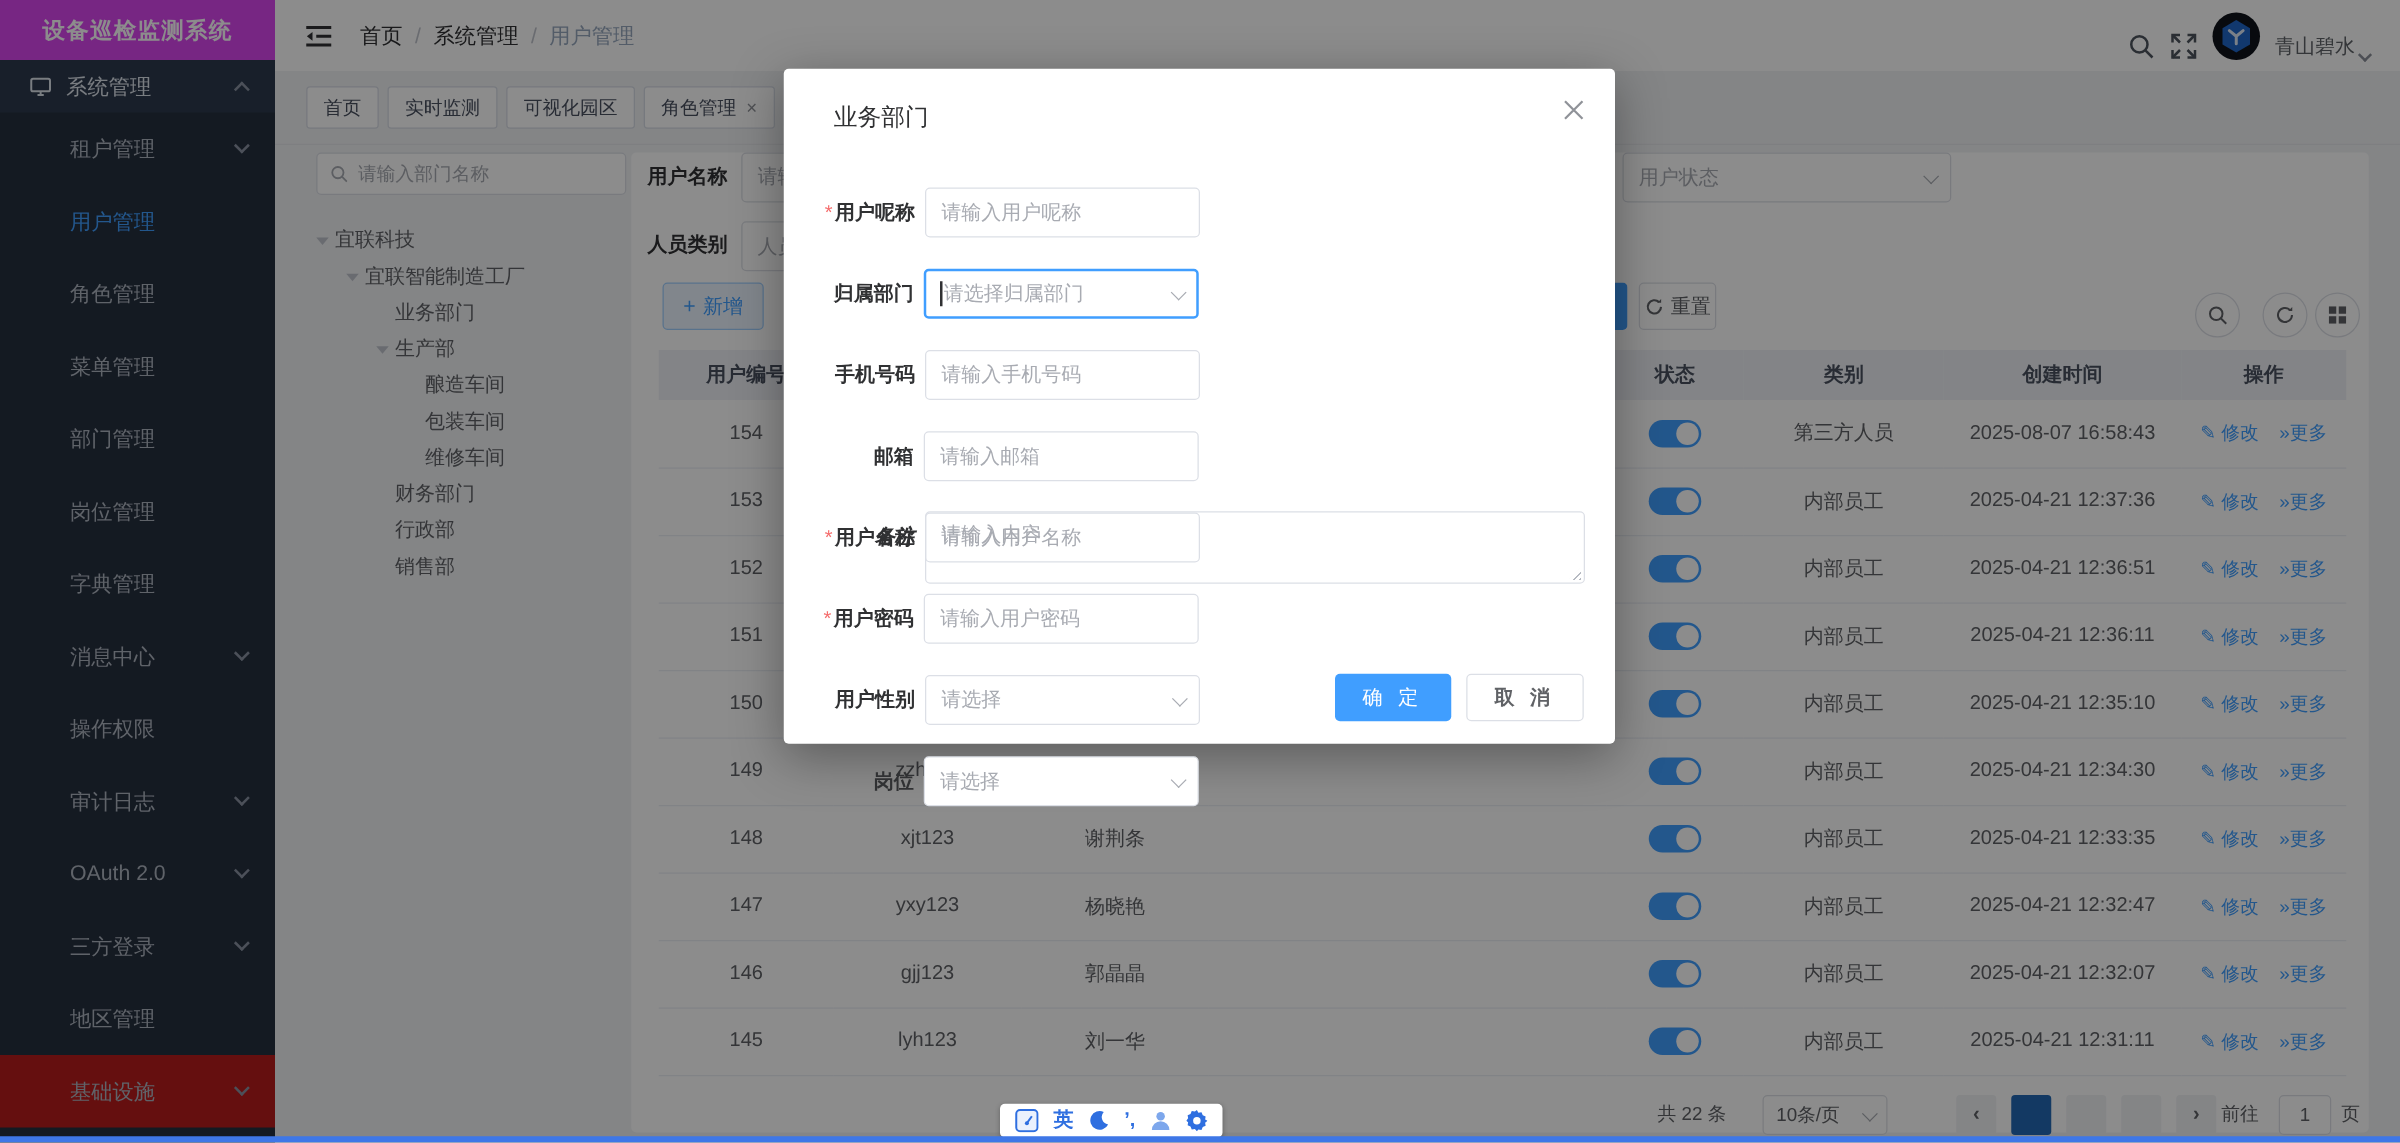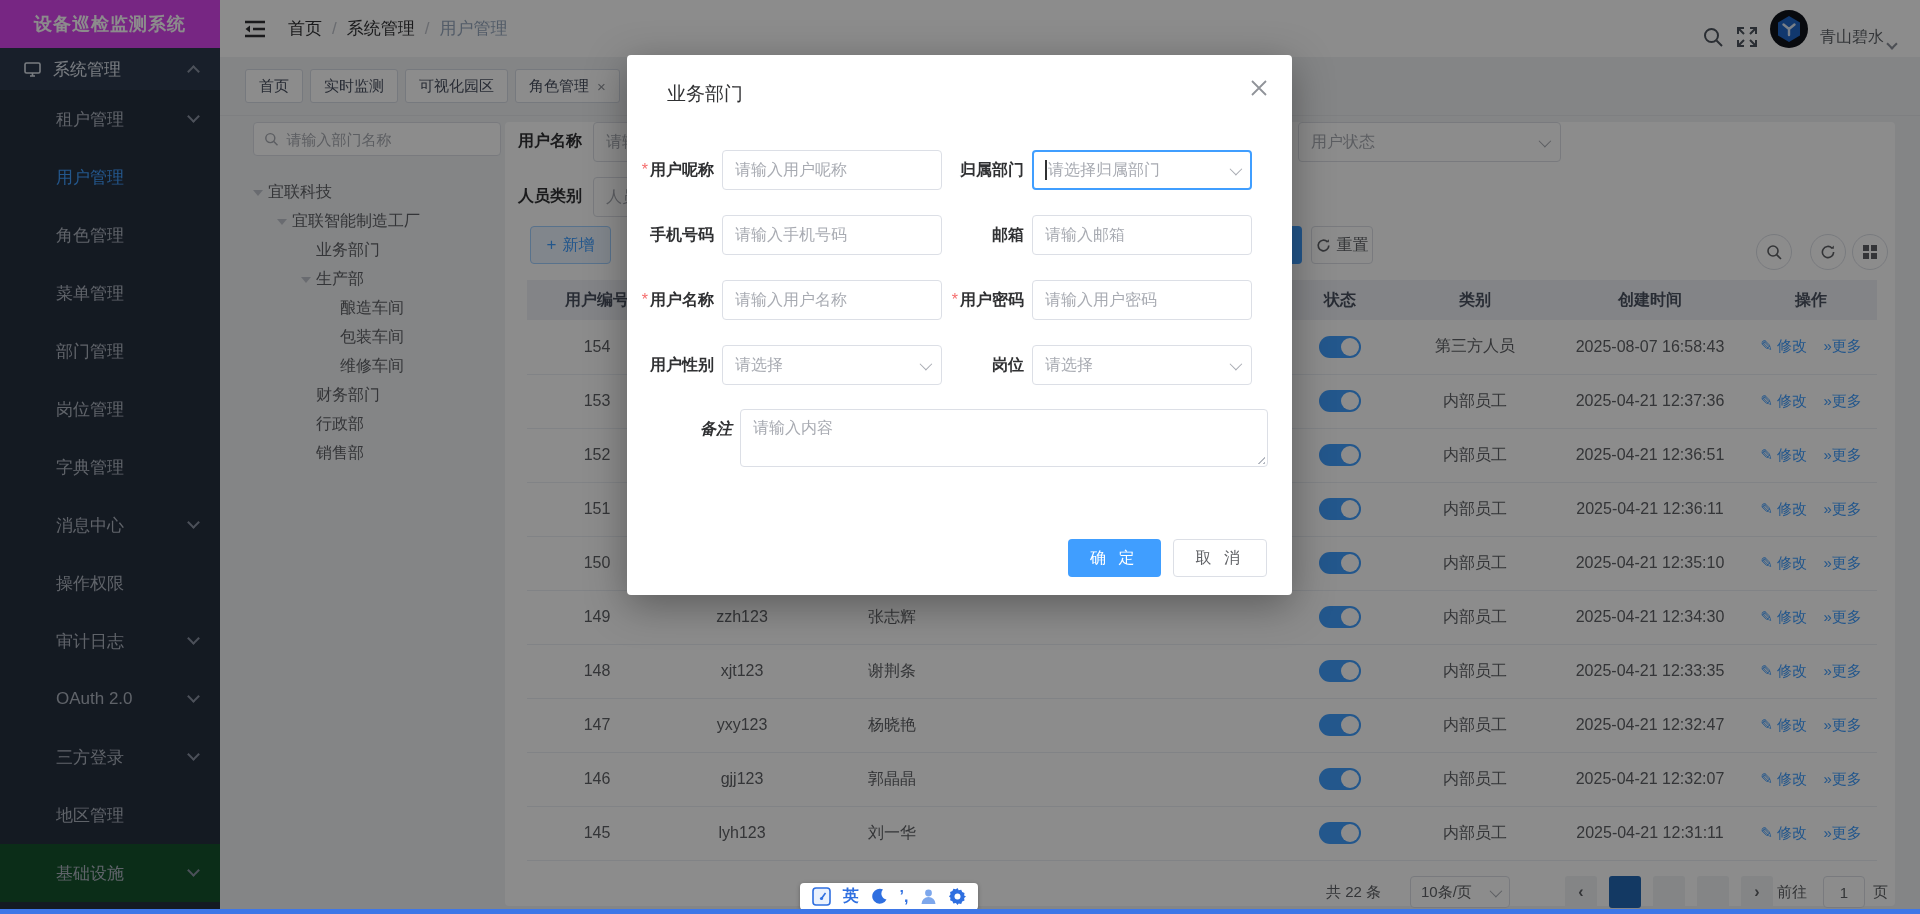--- a/index.html
+++ b/index.html
@@ -5,21 +5,21 @@
   * { margin:0; padding:0; box-sizing:border-box; }
   html,body { width:1920px; height:914px; overflow:hidden; }
   body { font-family:"Liberation Sans","DejaVu Sans",sans-serif; background:#f0f2f5; position:relative; color:#303133; }
 
   
   .sidebar { position:absolute; left:0; top:0; width:220px; height:914px; background:#26303f; z-index:1; }
   .logo { height:48px; display:flex; align-items:center; justify-content:center; background:#d946ef; color:#fff; font-size:18px; font-weight:bold; letter-spacing:1px; }
   .menu { display:flex; flex-direction:column; }
   .mitem { height:58px; display:flex; align-items:center; padding-left:56px; font-size:17px; color:#aeb5c0; position:relative; cursor:pointer; }
   .mitem.group { height:42px; padding-left:24px; background:#2d3a4d; color:#dde3ec; }
-  .mitem.group2 { background:#14532d; }
+  .mitem.group2 { background:#b91c1c; }
   .mitem.active { color:#409eff; }
   .mitem .micon { width:17px; height:17px; margin-right:12px; display:inline-flex; }
   .chev { position:absolute; right:22px; width:9px; height:9px; border-right:2px solid #8a93a3; border-bottom:2px solid #8a93a3; transform:rotate(45deg); top:50%; margin-top:-7px; }
   .chev.up { transform:rotate(-135deg); margin-top:-2px; }
 
   
   .main { position:absolute; left:220px; top:0; right:0; bottom:0; }
   .topbar { height:57px; background:#fff; display:flex; align-items:center; padding:0 24px; }
   .hamburger { width:22px; height:18px; margin-right:22px; cursor:pointer; }
   .crumbs { display:flex; align-items:center; gap:10px; font-size:17px; }
@@ -85,39 +85,39 @@
   .pg-page.active { background:#2468b4; color:#fff; }
   .pg-goto { position:absolute; left:1272px; line-height:36px; }
   .pg-input { position:absolute; left:1318px; top:2px; width:42px; height:32px; border:1px solid #dcdfe6; border-radius:4px; text-align:center; font-size:15px; color:#606266; outline:none; }
   .pg-unit { position:absolute; left:1368px; line-height:36px; }
 
   
   .overlay { position:absolute; inset:0; background:rgba(0,0,0,0.45); z-index:20; }
   .modal { position:absolute; left:627px; top:55px; width:665px; height:540px; background:#fff; border-radius:4px; z-index:30; box-shadow:0 10px 40px rgba(0,0,0,0.35); }
   .m-title { position:absolute; left:40px; top:26px; font-size:19px; color:#303133; }
   .m-close { position:absolute; right:22px; top:22px; width:22px; height:22px; cursor:pointer; }
-  .m-fields { position:absolute; left:4px; top:95px; width:622px; display:flex; flex-wrap:wrap; }
+  .m-fields { position:absolute; left:22px; top:95px; width:622px; display:flex; flex-wrap:wrap;flex-direction:column; }
   .mfield { display:flex; align-items:center; width:311px; height:40px; margin-bottom:25px; }
   .mfield.c2 { width:310px; }
   .mlab { flex:0 0 91px; text-align:right; padding-right:8px; font-size:16px; font-weight:bold; color:#303133; white-space:nowrap; }
   .mfield.c2 .mlab { flex:0 0 90px; }
   .star { color:#f56c6c; margin-right:2px; font-weight:normal; }
   .mctl { width:220px; height:40px; border:1px solid #dcdfe6; border-radius:4px; background:#fff; display:flex; align-items:center; padding:0 12px; font-size:16px; color:#a8abb2; position:relative; }
   .mctl.focused { border:2px solid #409eff; padding:0 11px; }
   .ibar { width:2px; height:20px; background:#303133; margin-right:1px; }
   .mctl .sp { flex:1; overflow:hidden; white-space:nowrap; }
   .m-remark { position:absolute; left:22px; top:354px; display:flex; }
   .m-remark .mlab { flex:0 0 91px; padding-top:10px;font-style:italic; }
   .mta { width:528px; height:58px; border:1px solid #dcdfe6; border-radius:4px; padding:8px 12px; font-size:16px; color:#a8abb2; position:relative; }
   .mta::after { content:''; position:absolute; right:2px; bottom:2px; width:10px; height:10px;
     background:repeating-linear-gradient(135deg, transparent 0 2px, #b6bac2 2px 3.5px); clip-path:polygon(100% 0,100% 100%,0 100%); }
   .m-foot { position:absolute; right:25px; top:484px; display:flex; gap:12px;align-items:flex-end; }
   .mbtn { height:38px; border-radius:4px; font-size:16px; padding:0 22px; display:flex; align-items:center; cursor:pointer; letter-spacing:4px; }
   .mbtn.primary { background:#409eff; color:#fff; }
-  .mbtn.plain { background:#fff; border:1px solid #dcdfe6; color:#606266; }
+  .mbtn.plain { background:#fff; border:1px solid #dcdfe6; color:#606266;font-weight:bold; }
 
   
   .ime { position:absolute; left:800px; top:883px; width:178px; height:27px; background:#fff; border-radius:4px; z-index:40; display:flex; align-items:center; justify-content:space-around; padding:0 6px; box-shadow:0 1px 4px rgba(0,0,0,0.3); }
   .ime .t { color:#2f6fe0; font-size:16px; font-weight:bold; cursor:pointer; }
   .bstrip { position:absolute; left:0; bottom:0; width:1920px; height:5px; background:#3e77e7; z-index:41; }
 
   svg { display:block; }
 </style>
 </head>
 <body>

